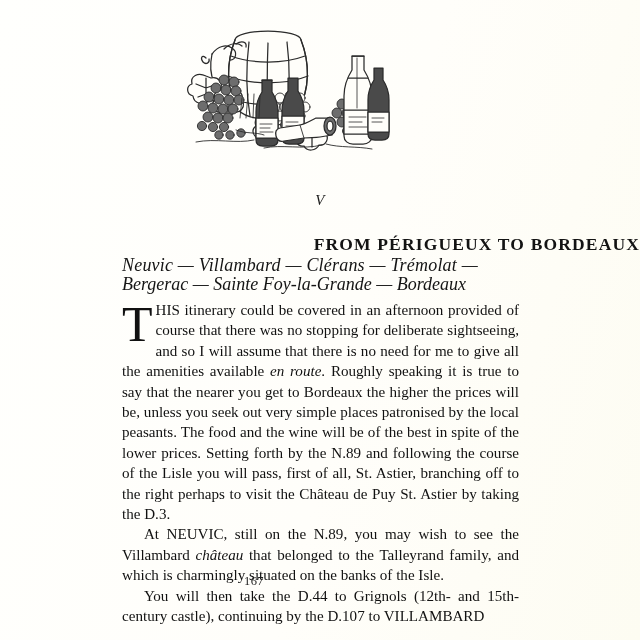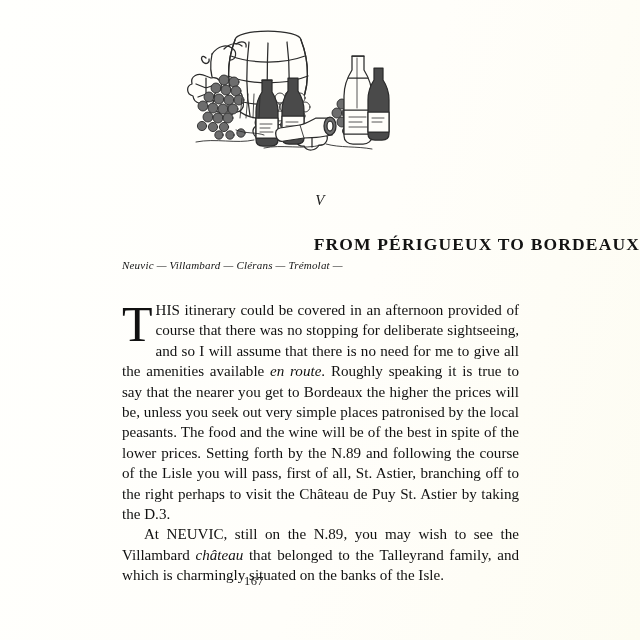--- a/index.html
+++ b/index.html
@@ -51,21 +51,21 @@
     letter-spacing: 1.15px;
     color: #131313;
     white-space: nowrap;
   }
   .itinerary {
     position: absolute;
     top: 256px;
     left: 122px;
     width: 396px;
     font-style: italic;
-    font-size: 11px;
+    font-size: 18px;
     line-height: 19px;
     color: #141414;
   }
   .itinerary .ln { display: block; }
   .itinerary .ln1 { letter-spacing: 0.2px; }
   
   .body-col {
     position: absolute;
     top: 300px;
     left: 122px;
@@ -247,24 +247,26 @@
       </g>
     </svg>
   </div>
 
   <div class="chapter-num">V</div>
 
   <h1 class="chapter-title">FROM PÉRIGUEUX TO BORDEAUX</h1>
 
   <div class="itinerary">
     <span class="ln ln1">Neuvic — Villambard — Clérans — Trémolat —</span>
+    <span class="ln">Bergerac — Sainte Foy-la-Grande — Bordeaux</span>
   </div>
 
   <div class="body-col">
     <p class="firstpara"><span class="dropcap">T</span><span>HIS itinerary could be covered in an afternoon provided of course that there was no stopping for deliberate sightseeing, and so I will assume that there is no need for me to give all the amenities available </span><i>en route</i><span>. Roughly speaking it is true to say that the nearer you get to Bordeaux the higher the prices will be, unless you seek out very simple places patronised by the local peasants. The food and the wine will be of the best in spite of the lower prices. Setting forth by the N.89 and following the course of the Lisle you will pass, first of all, St. Astier, branching off to the right perhaps to visit the Château de Puy St. Astier by taking the D.3.</span></p>
 
     <p><span>At NEUVIC, still on the N.89, you may wish to see the Villambard </span><i>château</i><span> that belonged to the Talleyrand family, and which is charmingly situated on the banks of the Isle.</span></p>
 
+    <p>You will then take the D.44 to Grignols (12th- and 15th-century castle), continuing by the D.107 to VILLAMBARD</p>
   </div>
 
   <div class="folio"><span>167</span></div>
 
 </div>
 
 </body></html>

